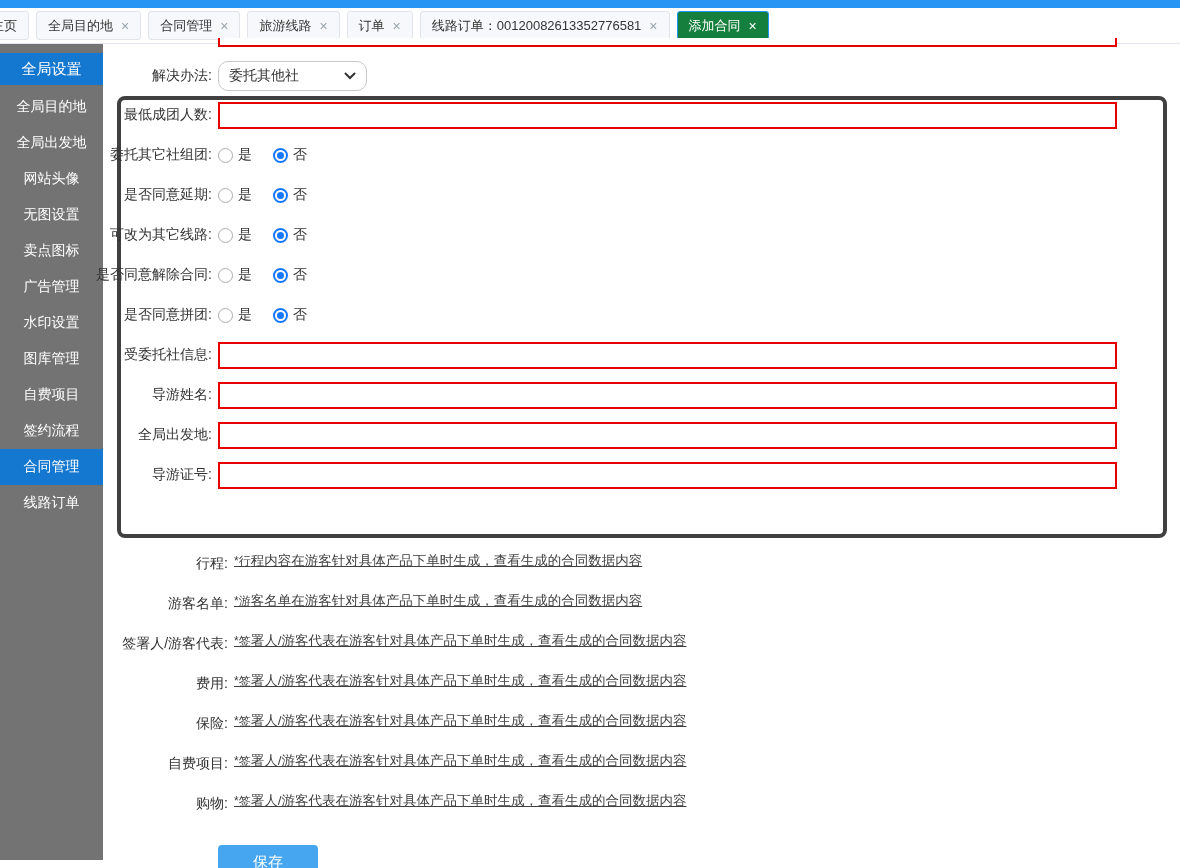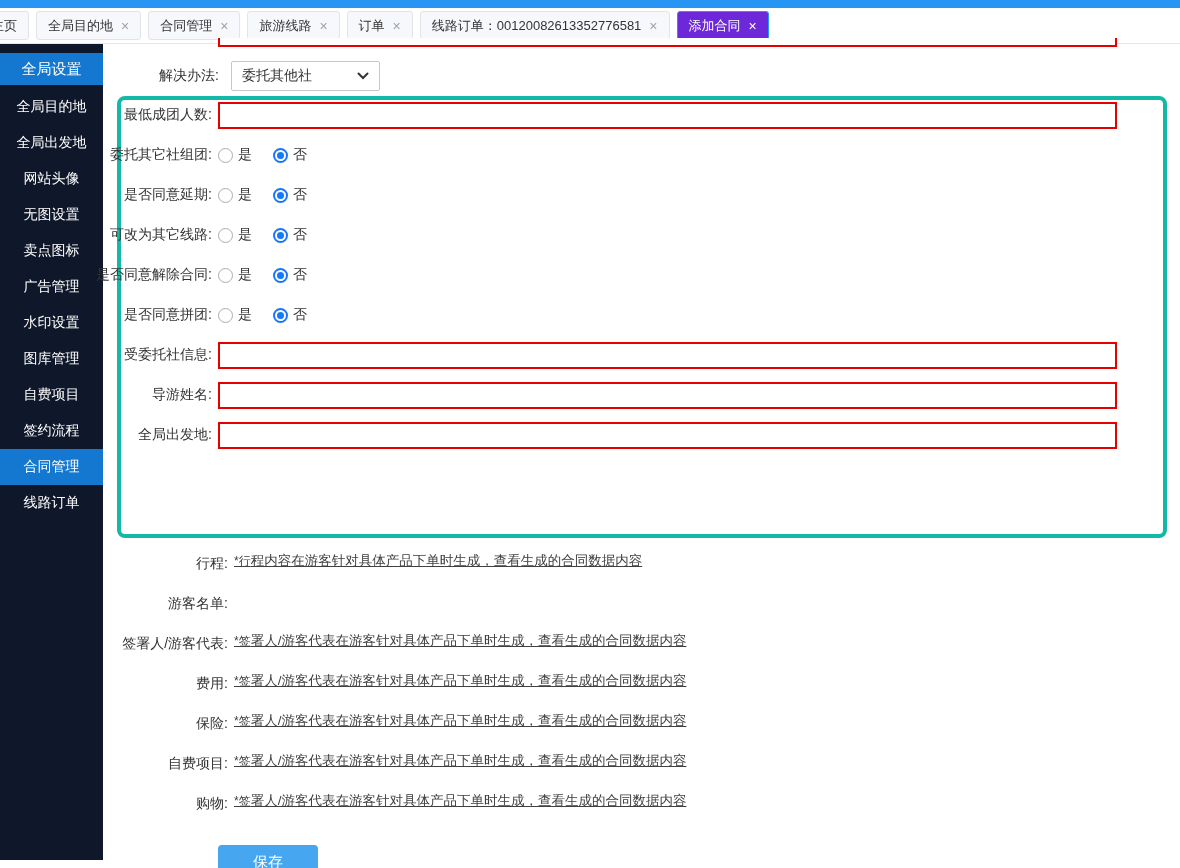--- a/index.html
+++ b/index.html
@@ -17,56 +17,56 @@
     border-bottom:1px solid #e3e7ed;display:flex;align-items:center;gap:7px;
     box-sizing:border-box;white-space:nowrap;
   }
   .tab{
     height:27px;display:inline-flex;align-items:center;gap:8px;padding:0 11px;
     background:#f6f8fb;border:1px solid #e1e5eb;border-radius:3px;
     font-size:13px;color:#333;cursor:pointer;flex:none;
   }
   .tab.first{margin-left:-21px;}
   .tab-close{color:#9aa3ad;font-size:14px;line-height:1;cursor:pointer;}
-  .tab.active{background:#6d28d9;border-color:#2196f3;color:#fff;}
+  .tab.active{background:#15803d;border-color:#2196f3;color:#fff;}
   .tab.active .tab-close{color:#fff;}
   
-  .sidebar{position:absolute;top:44px;left:0;bottom:8px;width:103px;background:#0f172a;}
+  .sidebar{position:absolute;top:44px;left:0;bottom:8px;width:103px;background:#737373;}
   .sidebar-header{
     margin-top:9px;height:32px;background:#1477d0;color:#fff;font-size:15px;
     display:flex;align-items:center;justify-content:center;cursor:pointer;
   }
   .sidebar-menu{margin-top:4px;}
   .sidebar-item{
     height:36px;display:flex;align-items:center;justify-content:center;
     color:#fff;font-size:14px;cursor:pointer;
   }
   .sidebar-item.active{background:#1477d0;}
   
   .content{position:absolute;top:44px;left:103px;right:0;bottom:0;background:#fff;}
   .partial-input{
     position:absolute;top:-6px;left:115px;width:899px;height:9px;box-sizing:border-box;
     background:#fff;border:2px solid #e60000;border-top:none;
   }
   .solve-row{
     position:absolute;top:17px;left:0;height:30px;
-    display:grid;grid-template-columns:109px auto;column-gap:12px;align-items:center;padding-left:7px;
+    display:grid;grid-template-columns:109px auto;column-gap:6px;align-items:center;
   }
   .row-label{
     justify-self:end;white-space:nowrap;font-size:14px;color:#333;
   }
   .select{
-    width:149px;height:30px;box-sizing:border-box;border:1px solid #c6c8cc;border-radius:2px;
+    width:149px;height:30px;box-sizing:border-box;border:1px solid #c6c8cc;border-radius:10px;
     background:#fff;display:flex;align-items:center;justify-content:space-between;
     padding:0 10px;font-size:14px;color:#333;cursor:pointer;
   }
   
   .highlight-box{
     position:absolute;top:52px;left:14px;width:1050px;height:442px;box-sizing:border-box;
-    border:4px solid #14b8a6;border-radius:8px;padding-top:1px;background:#fff;
+    border:4px solid #404040;border-radius:8px;padding-top:1px;background:#fff;
   }
   .h-row{
     height:28px;margin-bottom:12px;
     display:grid;grid-template-columns:91px auto;column-gap:6px;align-items:center;
   }
   .red-input{
     width:899px;height:27px;box-sizing:border-box;border:2px solid #e60000;border-radius:0;
     background:#fff;padding:0 8px;font-size:14px;color:#333;outline:none;
   }
   .radio-group{display:flex;align-items:center;gap:21px;}
@@ -248,29 +248,34 @@
         <div class="row-control"><input class="red-input" type="text" value="" style=""></div>
       </div>
       <div class="h-row">
         <div class="row-label">导游姓名:</div>
         <div class="row-control"><input class="red-input" type="text" value="" style=""></div>
       </div>
       <div class="h-row">
         <div class="row-label">全局出发地:</div>
         <div class="row-control"><input class="red-input" type="text" value="" style=""></div>
       </div>
+      <div class="h-row">
+        <div class="row-label">导游证号:</div>
+        <div class="row-control"><input class="red-input" type="text" value="" style=""></div>
+      </div>
     </div>
 
   <div class="note-section">
       <div class="note-row">
         <div class="row-label">行程:</div>
         <div class="note-text">*行程内容在游客针对具体产品下单时生成，查看生成的合同数据内容</div>
       </div>
       <div class="note-row">
         <div class="row-label">游客名单:</div>
+        <div class="note-text">*游客名单在游客针对具体产品下单时生成，查看生成的合同数据内容</div>
       </div>
       <div class="note-row">
         <div class="row-label">签署人/游客代表:</div>
         <div class="note-text">*签署人/游客代表在游客针对具体产品下单时生成，查看生成的合同数据内容</div>
       </div>
       <div class="note-row">
         <div class="row-label">费用:</div>
         <div class="note-text">*签署人/游客代表在游客针对具体产品下单时生成，查看生成的合同数据内容</div>
       </div>
       <div class="note-row">

